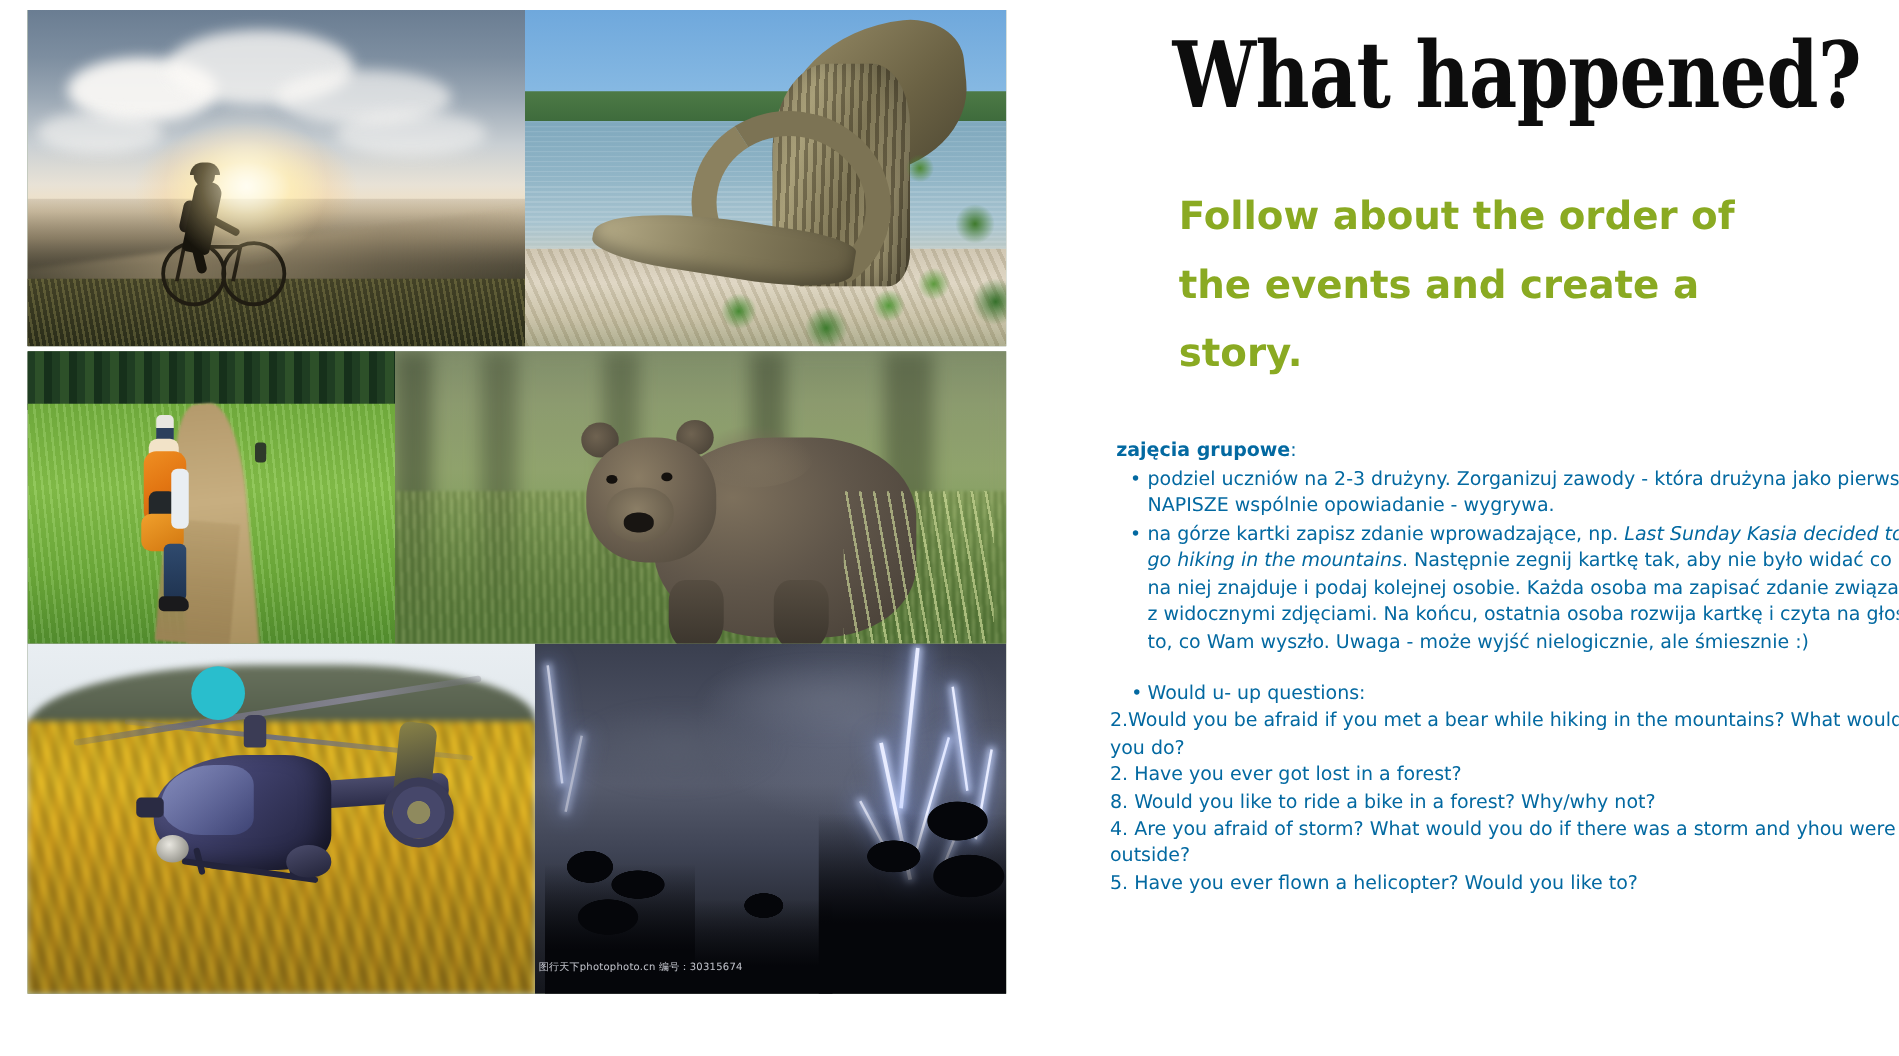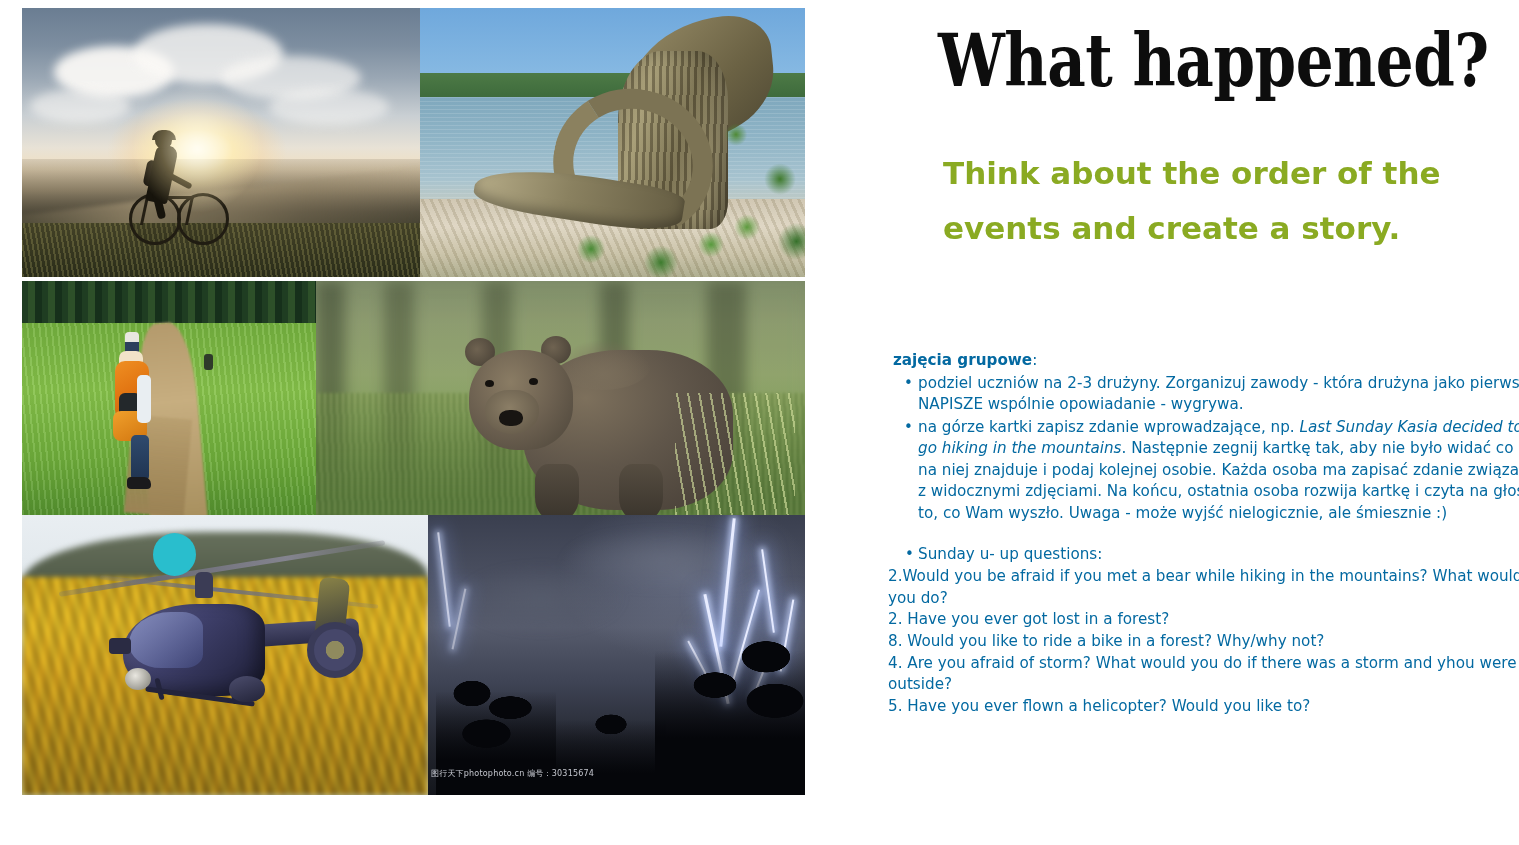--- a/index.html
+++ b/index.html
@@ -696,36 +696,36 @@
 
   </div>
 
   <div id="cyan-dot"></div>
 </div>
 
 <div id="right-panel">
 
   <div id="title">What happened?</div>
 
-  <div id="subtitle">Think about the order of the events and create a story.</div>
+  <div id="subtitle">Follow about the order of the events and create a story.</div>
 
   <div id="bodytext">
 
     <div class="blk-head"><span>zajęcia grupowe</span><span class="plain">:</span></div>
 
     <ul class="bul">
       <li><span>podziel uczniów na 2-3 drużyny. Zorganizuj zawody - która drużyna jako pierwsza NAPISZE wspólnie opowiadanie - wygrywa.</span></li>
       <li><span>na górze kartki zapisz zdanie wprowadzające, np. </span><span class="it">Last Sunday Kasia decided to go hiking in the mountains</span><span>. Następnie zegnij kartkę tak, aby nie było widać co się na niej znajduje i podaj kolejnej osobie. Każda osoba ma zapisać zdanie związane z widocznymi zdjęciami. Na końcu, ostatnia osoba rozwija kartkę i czyta na głos to, co Wam wyszło. Uwaga - może wyjść nielogicznie, ale śmiesznie :)</span></li>
     </ul>
 
     <div class="gap"></div>
 
 
     <ul class="bul tight">
-      <li><span>Sunday u- up questions:</span></li>
+      <li><span>Would u- up questions:</span></li>
     </ul>
 
     <div class="numlines">
       <div>2.Would you be afraid if you met a bear while hiking in the mountains? What would you do?</div>
       <div>2. Have you ever got lost in a forest?</div>
       <div>8. Would you like to ride a bike in a forest? Why/why not?</div>
       <div>4. Are you afraid of storm? What would you do if there was a storm and yhou were outside?</div>
       <div>5. Have you ever flown a helicopter? Would you like to?</div>
     </div>
 

